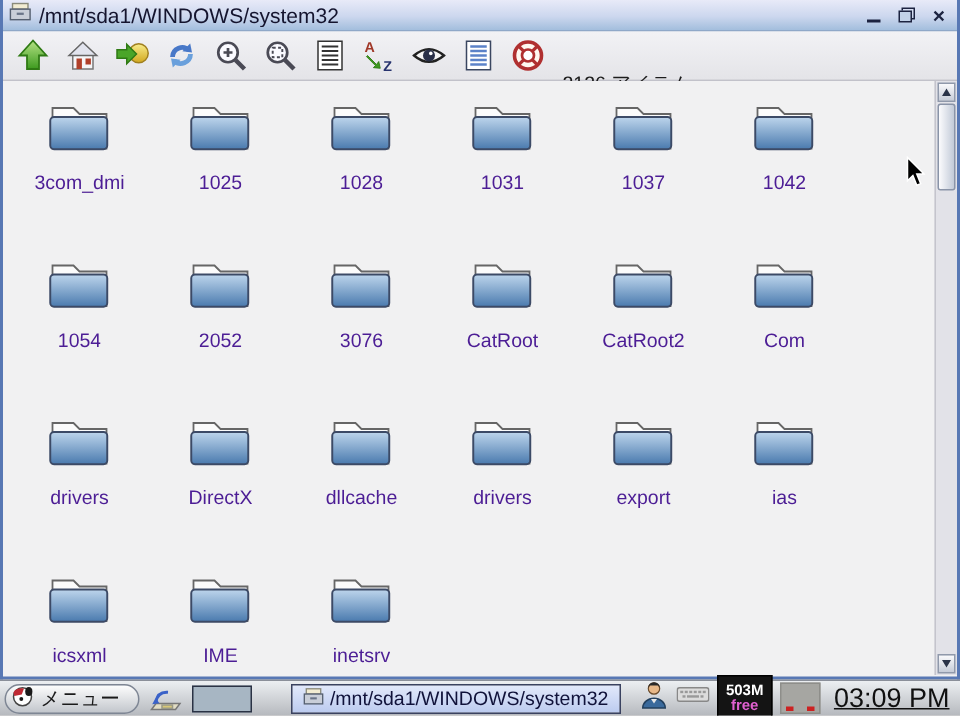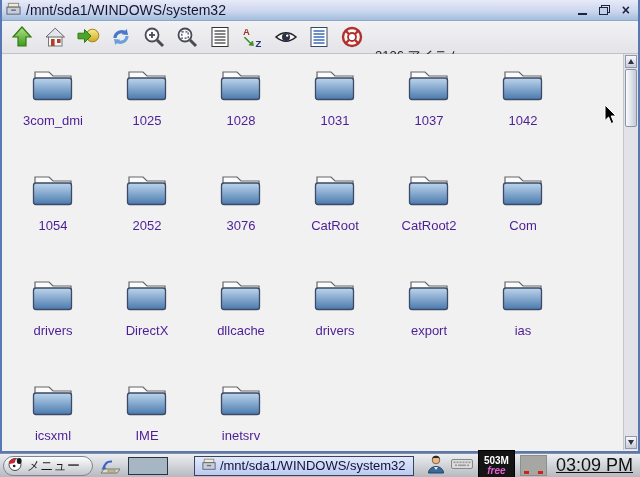--- a/index.html
+++ b/index.html
@@ -62,21 +62,21 @@
   .desk-icon { width:22px; height:18px; display:inline-flex; margin-left:2px; }
   .pager { width:40px; height:18px; background:#a7b6c3; border:1px solid #2a3244; margin-left:3px; }
   .task-button { height:20px; display:flex; align-items:center; gap:4px; padding:0 7px;
     margin-left:22px; border:1px solid #3a4260;
     background:linear-gradient(#e2e9fb,#bccbef); font-size:13px; color:#10123a; white-space:nowrap; }
   .tray { margin-left:auto; display:flex; align-items:center; gap:5px; }
   .free-badge { width:37px; height:32px; background:#141414; border:1px solid #000;
     display:flex; flex-direction:column; align-items:center; justify-content:center;
     font-size:10px; font-weight:bold; line-height:10px; }
   .free-badge .l1 { color:#ffffff; }
-  .free-badge .l2 { color:#e060d0;font-style:italic; }
+  .free-badge .l2 { color:#e060d0; }
   .sys-box { position:relative; width:27px; height:21px; background:#a6a6a2; border:1px solid #8e8e8a; }
   .sys-box::before, .sys-box::after { content:""; position:absolute; bottom:1px; width:5px; height:3px; background:#cc2222; }
   .sys-box::before { left:3px; }
   .sys-box::after { right:3px; }
   .clock { font-size:18px; color:#101010; padding:0 4px; white-space:nowrap;text-decoration:underline; }
 </style>
 </head>
 <body>
 
 <svg width="0" height="0" style="position:absolute">

